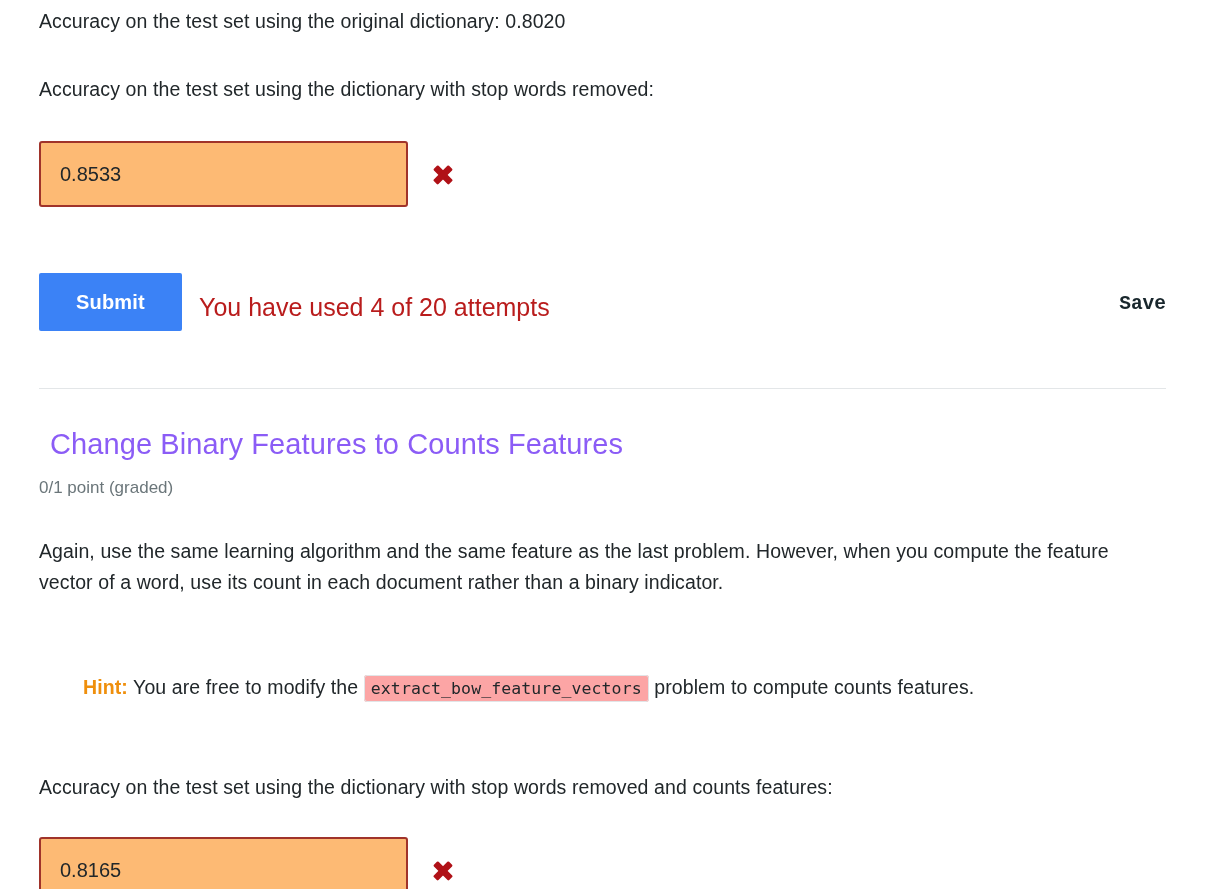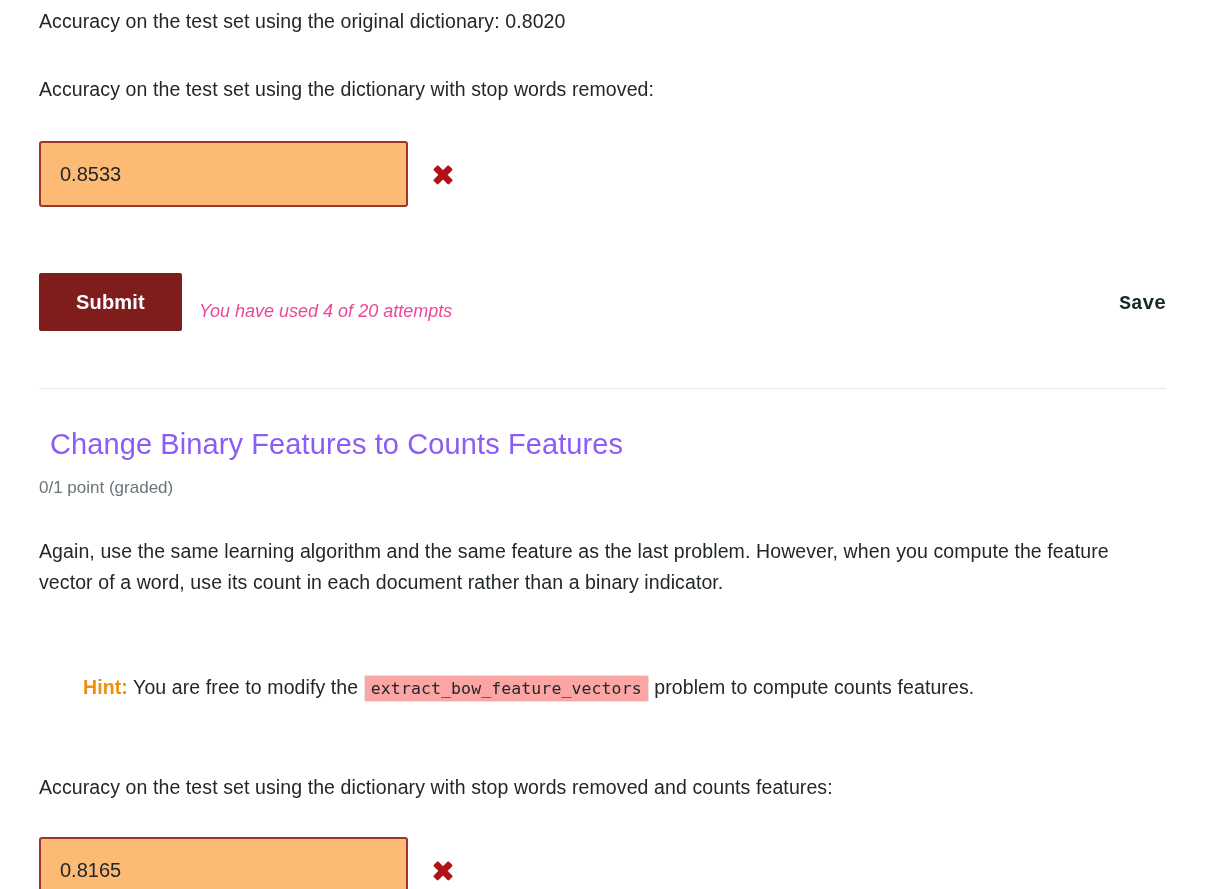--- a/index.html
+++ b/index.html
@@ -72,42 +72,41 @@
   
   .submit-row {
     position: absolute;
     top: 273px;
     left: 39px;
     right: 47px;
     display: flex;
     align-items: center;
   }
   .submit-button {
-    background: #7f1d1d;
+    background: #3b82f6;
     color: #ffffff;
     border: none;
     border-radius: 2px;
     font-family: "Liberation Sans", sans-serif;
     font-size: 20px;
     font-weight: bold;
     width: 143px;
     height: 58px;
     line-height: 58px;
     padding: 0;
     cursor: pointer;
     letter-spacing: 0.2px;
   }
   .attempts {
     margin-left: 17px;
-    font-size: 18px;
-    color: #ec4899;
+    font-size: 25px;
+    color: #b91c1c;
     align-self: flex-end;
     padding-bottom: 9px;
     white-space: nowrap;
-    font-style: italic;
   }
   .save-link {
     margin-left: auto;
     font-size: 19.5px;
     font-weight: bold;
     color: #18262c;
     text-decoration: none;
     cursor: pointer;
     align-self: flex-start;
     padding-top: 20px;

